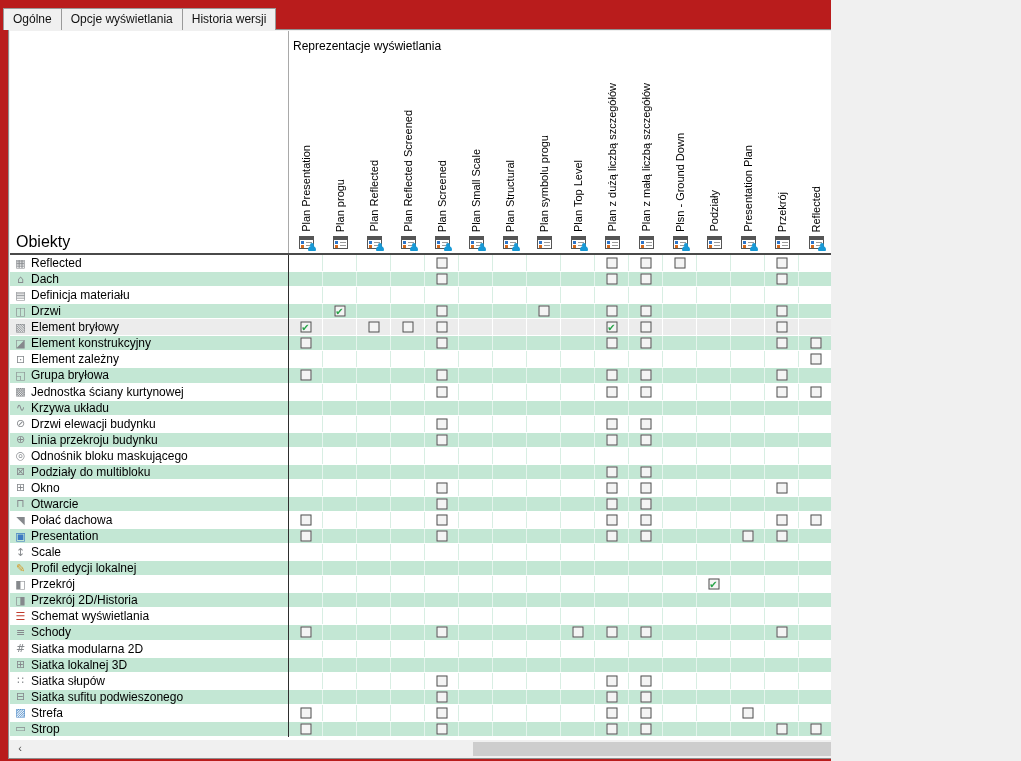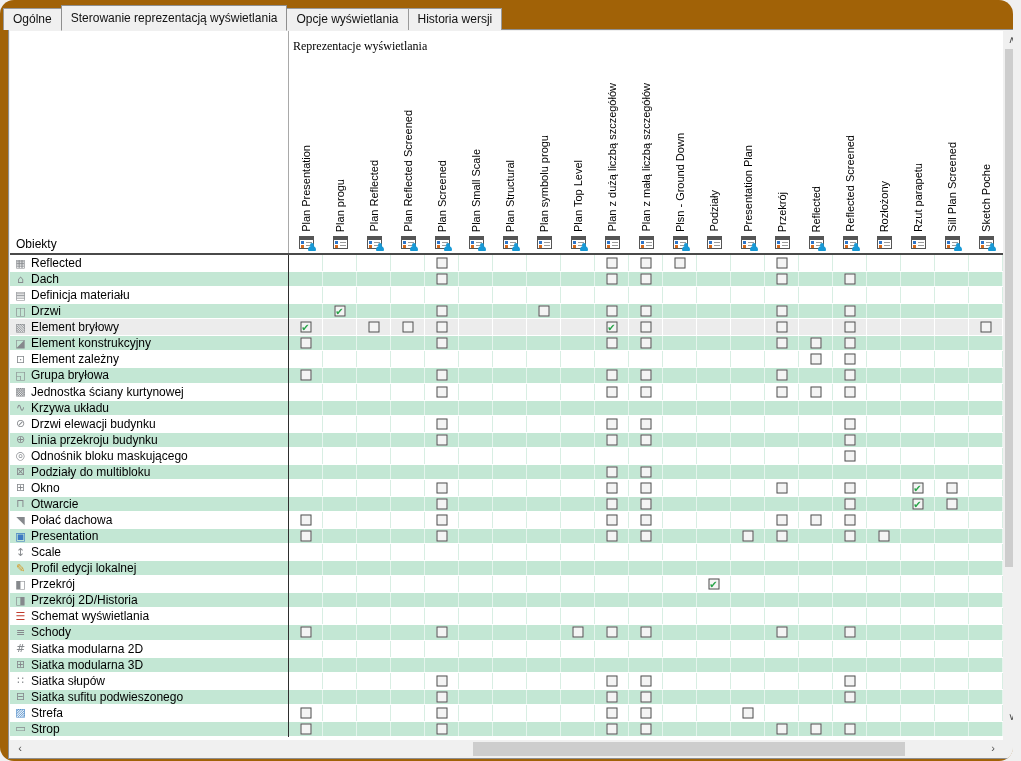--- a/index.html
+++ b/index.html
@@ -1,37 +1,37 @@
 <!DOCTYPE html>
 <html><head>
 <meta charset="utf-8">
 <style>
   html,body{margin:0;padding:0;}
   body{font-family:"Liberation Sans","DejaVu Sans",sans-serif;background:#f0f0f0;}
-  #stage{position:relative;width:1013px;height:761px;background:#a16207;overflow:hidden;border-radius:14px;}
+  #stage{position:relative;width:831px;height:761px;background:#b91c1c;overflow:hidden;}
 
   
   .tab-bar{position:absolute;left:3px;top:4px;height:26px;display:flex;align-items:flex-end;z-index:5;}
   .tab{box-sizing:border-box;height:22px;line-height:20px;padding:0 9px;font-size:12px;color:#111;
        background:#f0f0f0;border:1px solid #9a9a9a;border-bottom:none;margin-right:-1px;white-space:nowrap;cursor:default;}
   .tab.active{height:26px;line-height:24px;background:#f0f0f0;position:relative;z-index:6;
        border:1px solid #8f8f8f;border-bottom:1px solid #f0f0f0;margin-bottom:-1px;}
 
   
   .panel{position:absolute;left:8px;top:29px;width:1011px;height:730px;background:#f0f0f0;
          border:1px solid #8f8f8f;box-sizing:border-box;z-index:4;}
 
   .table-area{position:absolute;left:1px;top:1px;width:993px;height:709px;background:#ffffff;overflow:hidden;}
 
   
   .grid-header{position:relative;height:222px;border-bottom:2px solid #4a4a4a;box-sizing:content-box;display:flex;}
   .obj-zone{width:279px;position:relative;border-right:1px solid #a9a9a9;box-sizing:border-box;}
-  .obj-caption{position:absolute;left:6px;bottom:2px;font-size:12px;color:#000;}
+  .obj-caption{position:absolute;left:6px;bottom:2px;font-size:16px;color:#000;}
   .cols-zone{position:relative;width:714px;}
-  .cols-caption{position:absolute;left:4px;top:8px;font-size:12px;color:#000;white-space:nowrap;font-family:Liberation Serif, serif;}
+  .cols-caption{position:absolute;left:4px;top:8px;font-size:12px;color:#000;white-space:nowrap;}
   .col-heads{position:absolute;left:0;bottom:0;top:24px;display:flex;}
   .col-head{width:34px;display:flex;flex-direction:column;justify-content:flex-end;align-items:center;overflow:visible;}
   .col-label{writing-mode:vertical-rl;transform:rotate(180deg);font-size:11px;color:#000;white-space:nowrap;
              line-height:12px;margin-bottom:4px;}
   .cicon{width:15px;height:13px;background:#fff;border:1px solid #555;box-sizing:border-box;position:relative;margin-bottom:4px;flex:none;}
   .cicon .tbar{position:absolute;left:0;top:0;right:0;height:3px;background:#555;}
   .cicon .sq1{position:absolute;left:1px;top:4px;width:3px;height:3px;}
   .cicon .sq2{position:absolute;left:1px;top:8px;width:3px;height:3px;}
   .cicon .ln1{position:absolute;left:6px;top:5px;right:1px;height:1px;background:#9a9a9a;}
   .cicon .ln2{position:absolute;left:6px;top:8px;right:1px;height:1px;background:#9a9a9a;}
@@ -71,21 +71,20 @@
   .hthumb{position:absolute;left:463px;top:1px;width:432px;height:14px;background:#cdcdcd;}
   .corner{position:absolute;left:995px;top:711px;width:16px;height:16px;background:#f0f0f0;}
 </style>
 </head>
 <body>
 
 <div id="stage">
 
   <div class="tab-bar">
       <div class="tab">Ogólne</div>
-      <div class="tab active">Sterowanie reprezentacją wyświetlania</div>
       <div class="tab">Opcje wyświetlania</div>
       <div class="tab">Historia wersji</div>
     </div>
 
   <div class="panel">
     <div class="table-area">
 
       <div class="grid-header">
         <div class="obj-zone">
           <div class="obj-caption">Obiekty</div>
@@ -1219,21 +1218,21 @@
             <div class="cell"></div>
             <div class="cell"></div>
             <div class="cell"></div>
             <div class="cell"></div>
             <div class="cell"></div>
             <div class="cell"></div>
           </div>
           <div class="row green" style="background: rgb(195, 231, 212);">
             <div class="row-label">
               <div class="ricon">⊞</div>
-              <div class="rtext">Siatka modularna 3D</div>
+              <div class="rtext">Siatka lokalnej 3D</div>
             </div>
             <div class="cell"></div>
             <div class="cell"></div>
             <div class="cell"></div>
             <div class="cell"></div>
             <div class="cell"></div>
             <div class="cell"></div>
             <div class="cell"></div>
             <div class="cell"></div>
             <div class="cell"></div>

